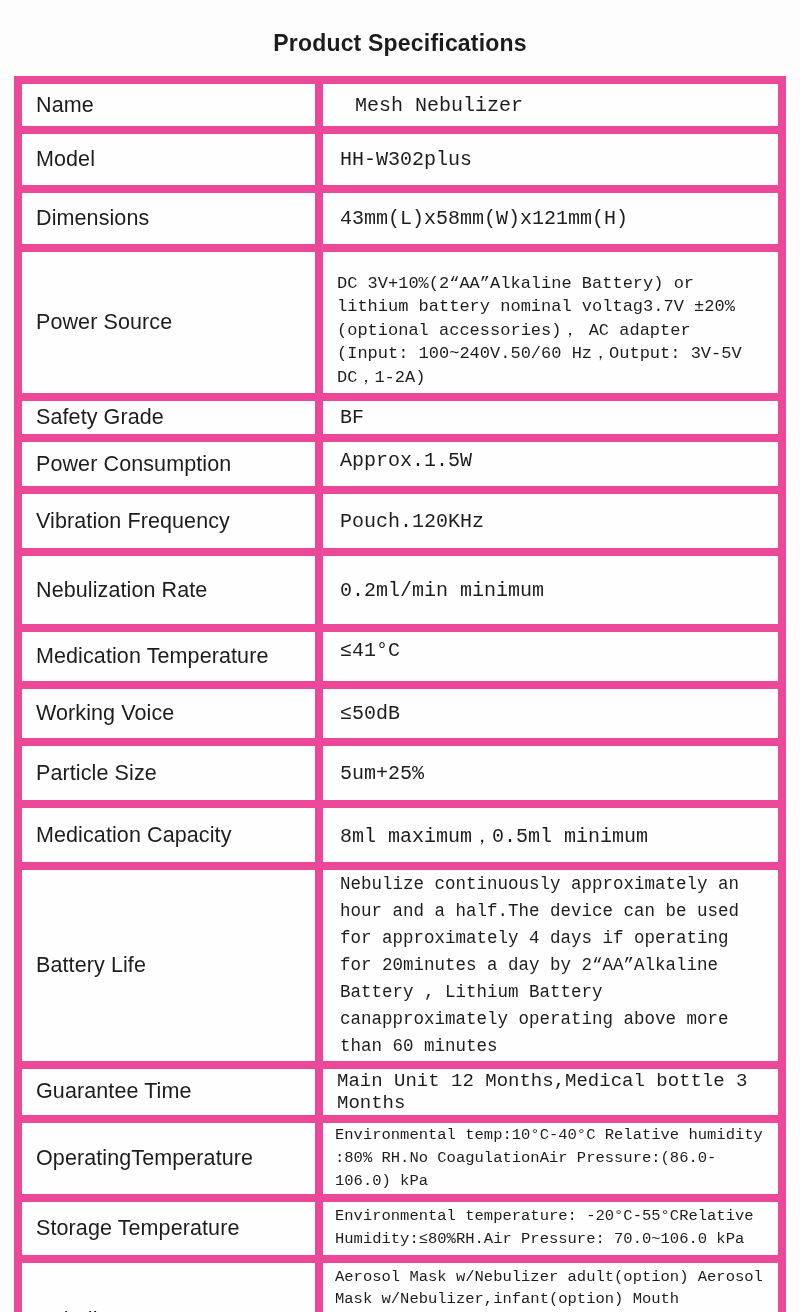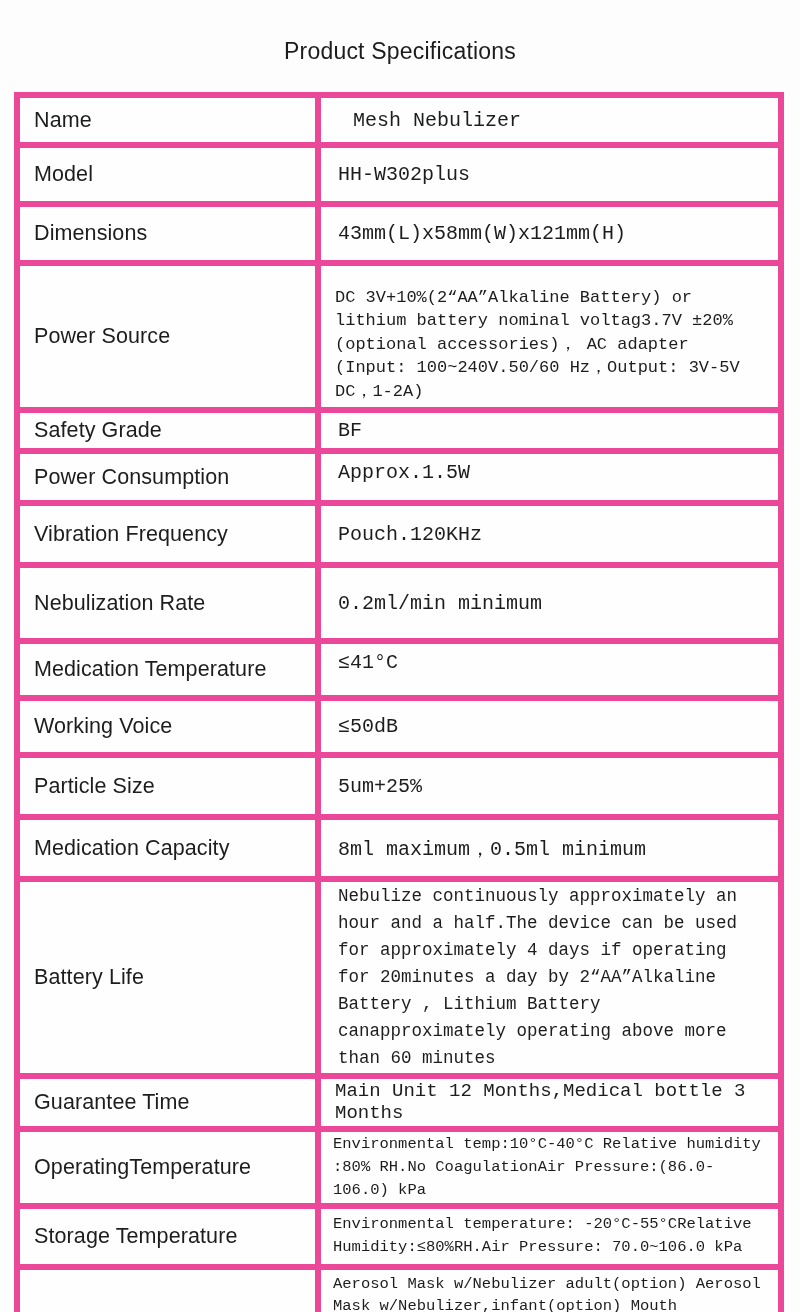--- a/index.html
+++ b/index.html
@@ -14,38 +14,38 @@
     -webkit-font-smoothing: antialiased;
   }
   .page {
     width: 800px;
     height: 1312px;
     background: #fdfdfd;
     position: relative;
     overflow: hidden;
   }
   .title {
-    margin: 14px;
+    margin: 6px;
     padding-top: 24px;
     padding-bottom: 13px;
     text-align: center;
     font-size: 23px;
-    font-weight: 400;
+    font-weight: 700;
     color: #1c1c1c;
     letter-spacing: 0.2px;
   }
   table.spec {
     border-collapse: collapse;
     margin-left: 14px;
     width: 764px;
     table-layout: fixed;
     background: #fefefe;
   }
   table.spec td {
-    border: 6px solid #ec4899;
+    border: 8px solid #ec4899;
     vertical-align: middle;
     overflow: hidden;
   }
   col.c1 { width: 301px; }
   col.c2 { width: 463px; }
   td.lbl {
     padding-left: 14px;
     padding-right: 6px;
     font-size: 21.5px;
     color: #1d1d1d;

